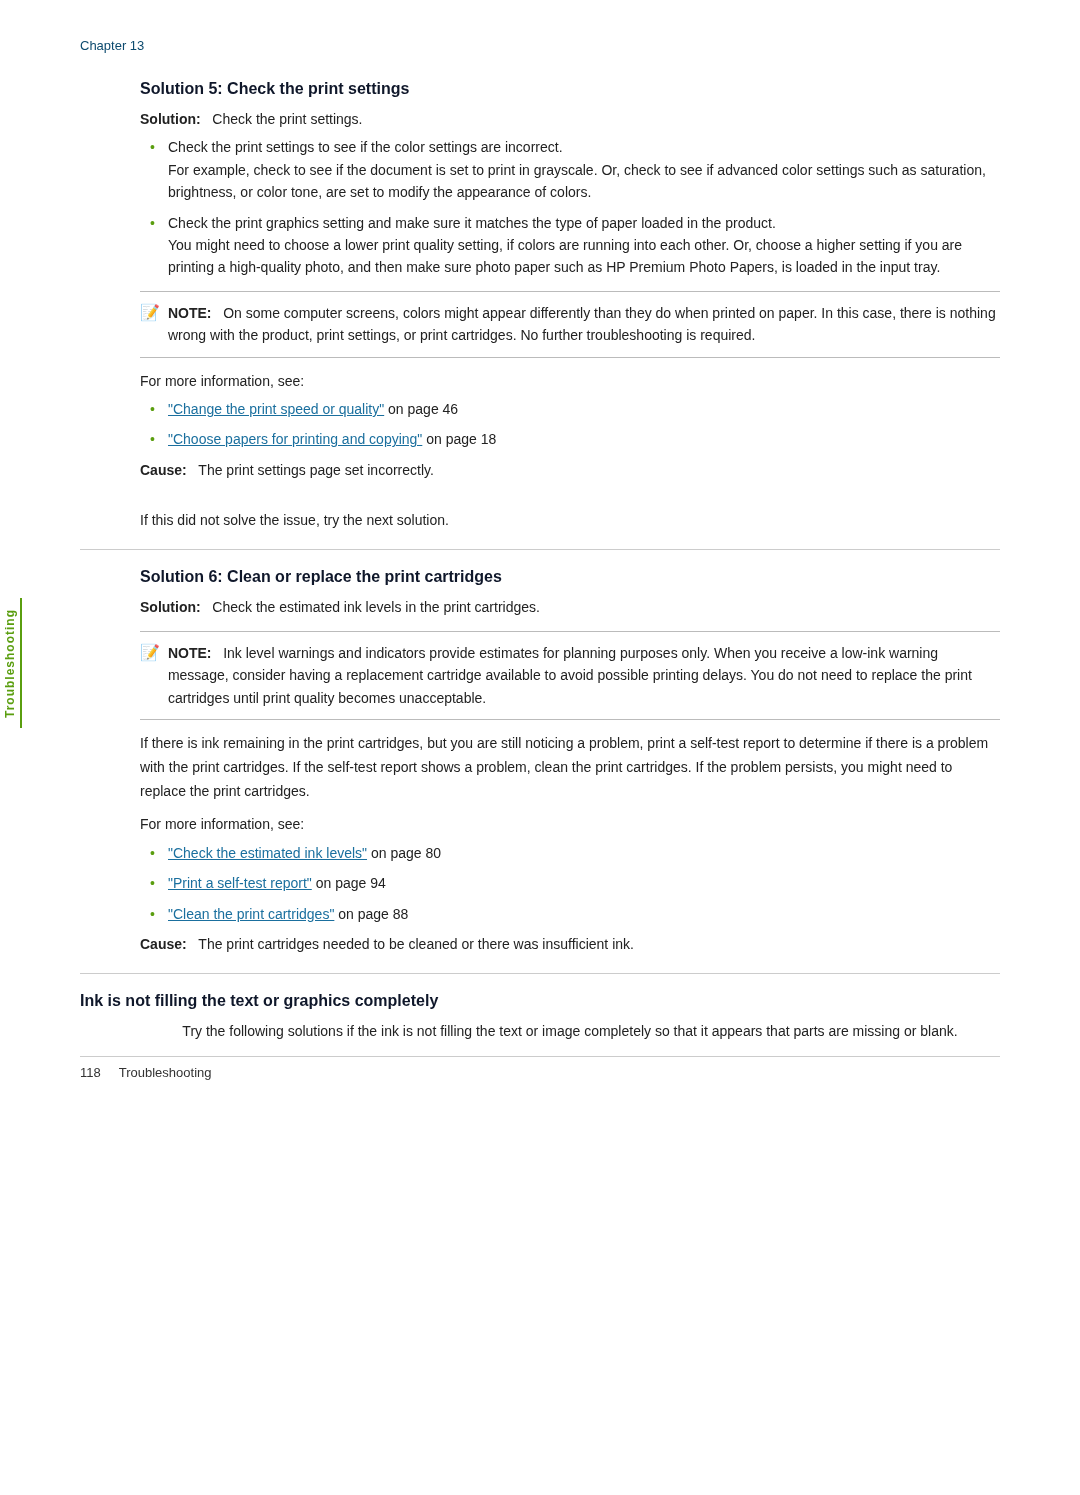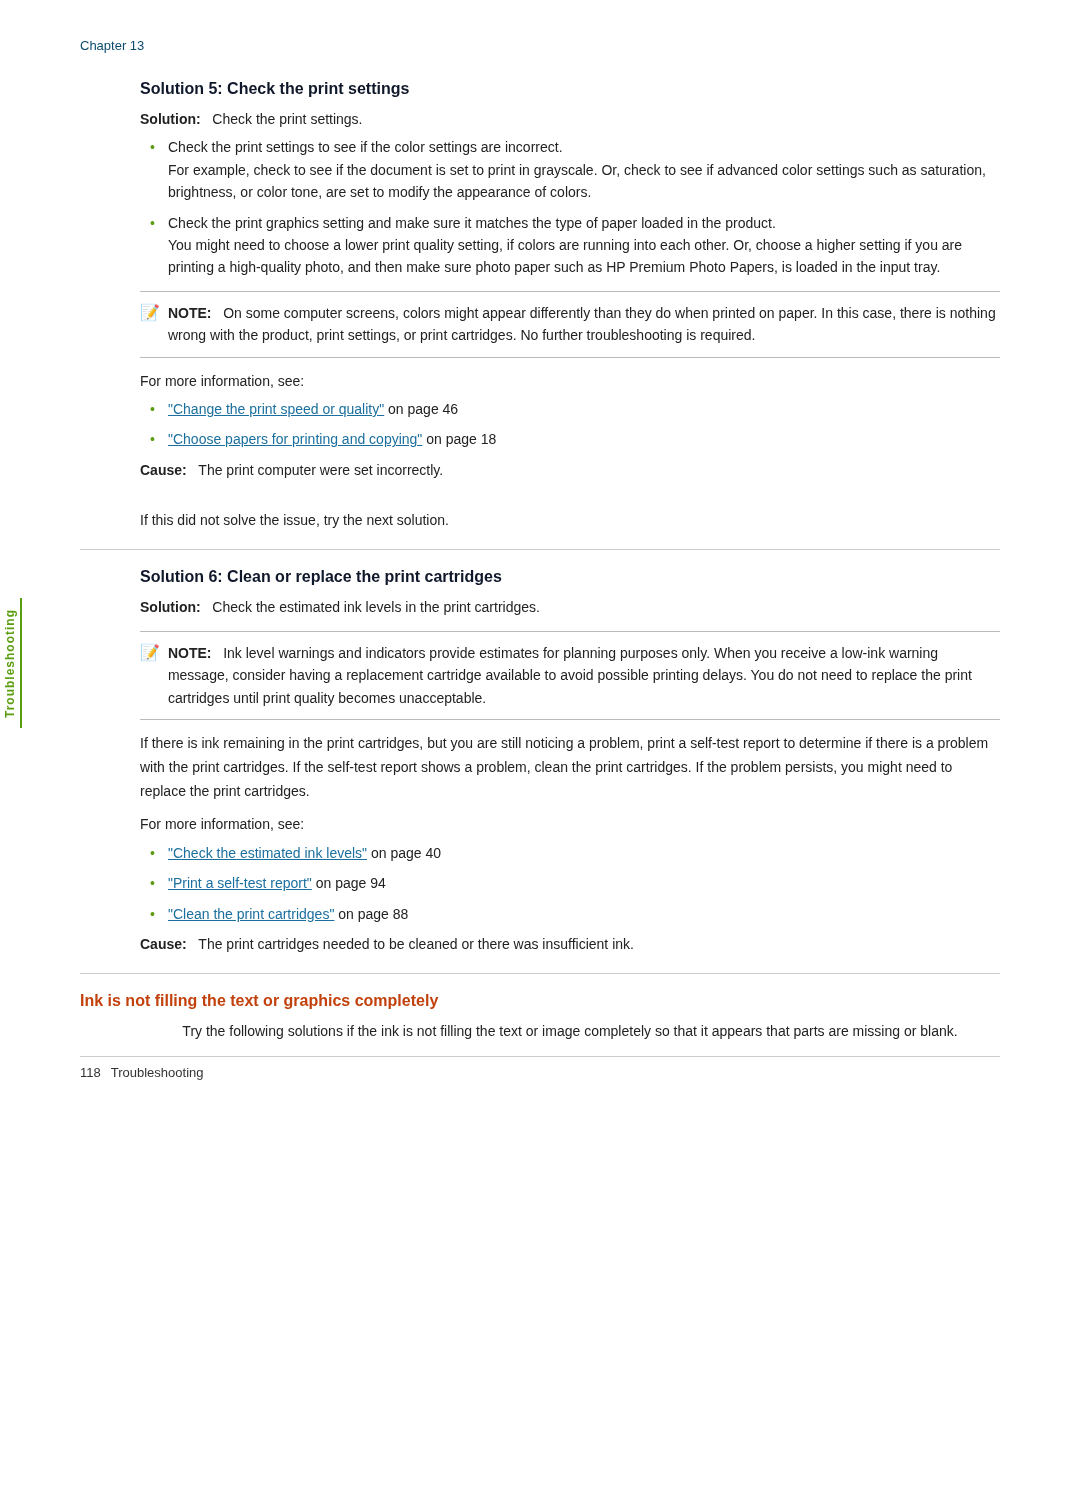--- a/index.html
+++ b/index.html
@@ -89,21 +89,21 @@
     }
     .section-divider {
       border: none;
       border-top: 1px solid #ccc;
       margin: 18px 0 18px 0;
     }
     .indent-block {
       padding-left: 60px;
     }
     .main-section-title {
-      color: #c2410c;
+      color: #0f172a;
       font-weight: bold;
       font-size: 16px;
       margin-bottom: 10px;
     }
     .sidebar-tab {
       position: fixed;
       left: 0;
       top: 40%;
       width: 22px;
       background: #fff;
@@ -125,21 +125,21 @@
     }
     .footer-bar {
       position: absolute;
       bottom: 30px;
       left: 80px;
       right: 80px;
       border-top: 1px solid #ccc;
       padding-top: 8px;
       display: flex;
       align-items: center;
-      gap: 10px;
+      gap: 18px;
     }
     .footer-page {
       font-size: 13px;
       color: #333;
     }
     .footer-section {
       font-size: 13px;
       color: #333;
     }
     .for-more-line {
@@ -192,21 +192,21 @@
       <li>
         <a class="link-text">"Change the print speed or quality"</a><span> on page 46</span>
       </li>
       <li>
         <a class="link-text">"Choose papers for printing and copying"</a><span> on page 18</span>
       </li>
     </ul>
 
     <p class="cause-line">
       <span class="bold-label">Cause:</span>
-      &nbsp;&nbsp;<span>The print computer were set incorrectly.</span>
+      &nbsp;&nbsp;<span>The print settings page set incorrectly.</span>
     </p>
     <p class="next-solution-line">If this did not solve the issue, try the next solution.</p>
   </div>
 
   <hr class="section-divider">
 
   <div class="indent-block">
     <div class="section-title">Solution 6: Clean or replace the print cartridges</div>
 
     <p class="body-text">
@@ -220,21 +220,21 @@
         <span class="bold-label">NOTE:</span>
         &nbsp;&nbsp;Ink level warnings and indicators provide estimates for planning purposes only. When you receive a low-ink warning message, consider having a replacement cartridge available to avoid possible printing delays. You do not need to replace the print cartridges until print quality becomes unacceptable.
       </span>
     </div>
 
     <p class="body-text" style="margin-bottom:10px; line-height:1.7;">If there is ink remaining in the print cartridges, but you are still noticing a problem, print a self-test report to determine if there is a problem with the print cartridges. If the self-test report shows a problem, clean the print cartridges. If the problem persists, you might need to replace the print cartridges.</p>
 
     <p class="for-more-line">For more information, see:</p>
     <ul class="bullet-list">
       <li>
-        <a class="link-text">"Check the estimated ink levels"</a><span> on page 40</span>
+        <a class="link-text">"Check the estimated ink levels"</a><span> on page 80</span>
       </li>
       <li>
         <a class="link-text">"Print a self-test report"</a><span> on page 94</span>
       </li>
       <li>
         <a class="link-text">"Clean the print cartridges"</a><span> on page 88</span>
       </li>
     </ul>
 
     <p class="cause-line">

